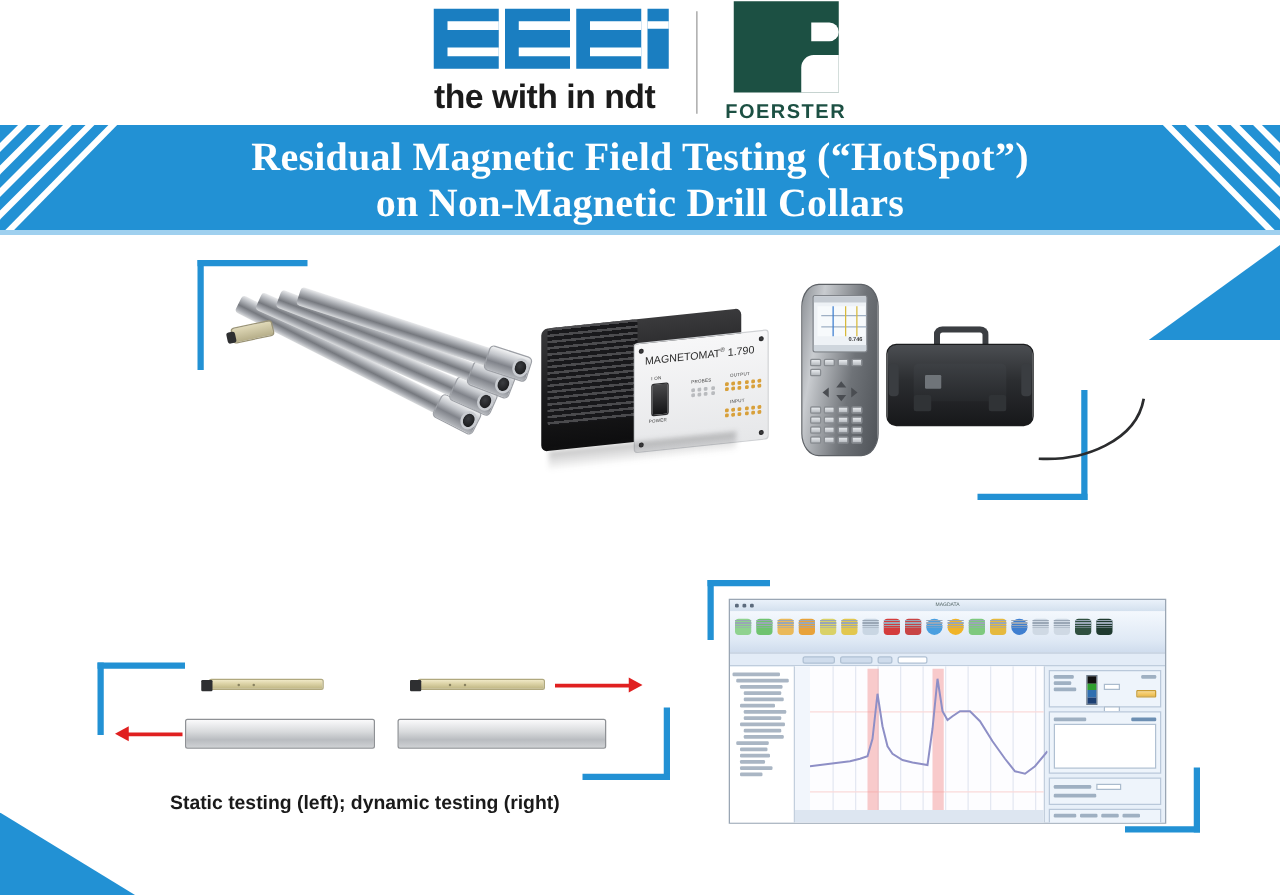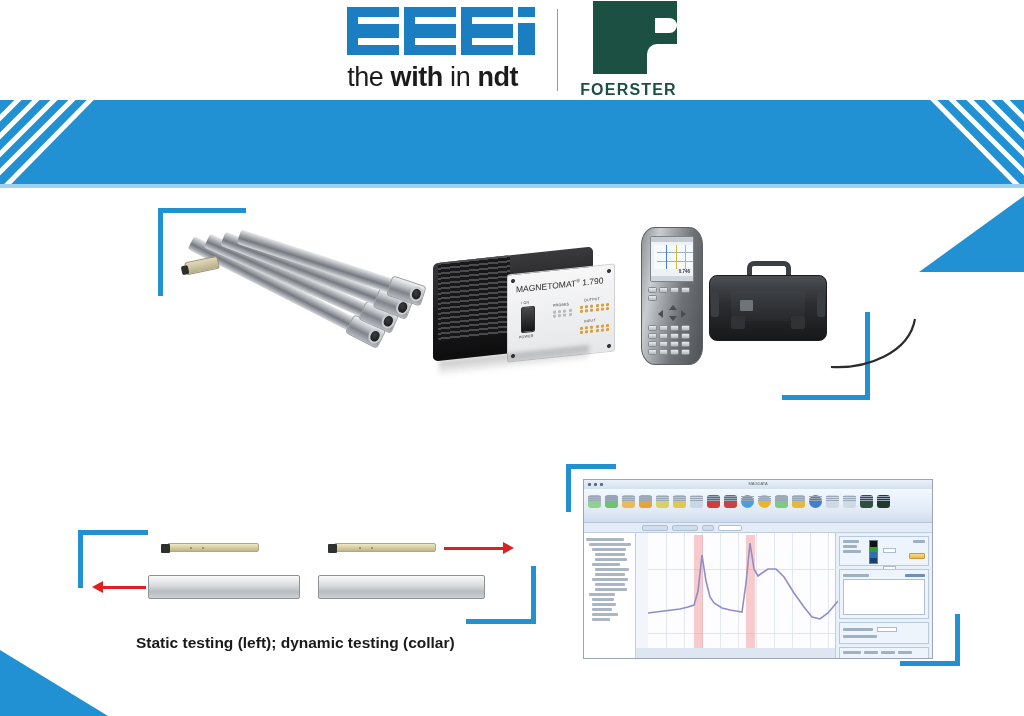--- a/index.html
+++ b/index.html
@@ -25,23 +25,23 @@
   .g-e { background:#1a7ec1; }
   .g-e::before { content:""; position:absolute; left:11px; top:10px; width:41px; height:7px; background:#fff; }
   .g-e::after  { content:""; position:absolute; left:11px; top:31px; width:41px; height:7px; background:#fff; }
   .g-i { width:17px; background:#1a7ec1; }
   .g-i::before { content:""; position:absolute; left:0; top:10px; width:17px; height:6px; background:#fff; }
   .eeci-tag {
     margin-top:7px; font-size:27px; color:#1b1b1b; letter-spacing:-0.4px;
     white-space:nowrap; font-family:"Liberation Sans", sans-serif;
   }
   .eeci-tag b { font-weight:bold; }
-  .eeci-tag .lt { font-weight:normal; }
+  .eeci-tag .lt { font-weight:bold; }
   .logo-div { width:1px; height:82px; background:#9a9a9a; margin:0 22px 0 0; }
-  .foerster-block { display:flex; flex-direction:column; align-items:flex-end; }
+  .foerster-block { display:flex; flex-direction:column; align-items:center; }
   .f-mark {
     width:84px; height:73px; background:#1c5043; position:relative;
   }
   .f-mark::before {
     content:""; position:absolute; right:0; top:17px; width:22px; height:15px; background:#fff;
     border-radius:0 8px 8px 0;
   }
   .f-mark::after {
     content:""; position:absolute; right:0; bottom:0; width:30px; height:30px; background:#fff;
     border-radius:10px 0 0 0;
@@ -291,20 +291,24 @@
     </svg>
     <svg class="stripes right" viewBox="0 0 110 88" preserveAspectRatio="none">
       <g stroke="#ffffff" stroke-width="5" fill="none">
         <line x1="120" y1="28" x2="80" y2="-12"></line>
         <line x1="120" y1="46" x2="62" y2="-12"></line>
         <line x1="120" y1="64" x2="44" y2="-12"></line>
         <line x1="120" y1="82" x2="26" y2="-12"></line>
         <line x1="114" y1="96" x2="8" y2="-12"></line>
       </g>
     </svg>
+    <div class="banner-title">
+      <div>Residual Magnetic Field Testing (“HotSpot”)</div>
+      <div>on Non-Magnetic Drill Collars</div>
+    </div>
     <div class="banner-underline"></div>
   </div>
 
   <div class="tri-tr"></div>
   <div class="tri-bl"></div>
 
   <div class="bracket" style="left:158px; top:208px; width:88px; height:88px;">
     <div class="vb" style="left:0; top:0; height:88px;"></div>
     <div class="hb" style="left:0; top:0; width:88px;"></div>
   </div>
@@ -507,21 +511,21 @@
     <div class="arrow left" style="left:12px; top:51px; width:44px;"></div>
 
     <div class="dg-probe" style="left:244px; top:8px; width:102px;">
       <span class="dot" style="left:24px;"></span>
         <span class="dot" style="left:36px;"></span>
     </div>
     <div class="dg-bar" style="left:228px; top:40px; width:167px;"></div>
     <div class="arrow right" style="left:354px; top:12px; width:60px;"></div>
   </div>
 
-  <div class="caption" id="caption-testing">Static testing (left); dynamic testing (collar)</div>
+  <div class="caption" id="caption-testing">Static testing (left); dynamic testing (right)</div>
 
   <div class="software">
 
     <div class="sw-title">
       <span class="tdot" style="left:4px;"></span>
       <span class="tdot" style="left:10px;"></span>
       <span class="tdot" style="left:16px;"></span>
       <span class="ttxt">MAGDATA</span>
     </div>
 

